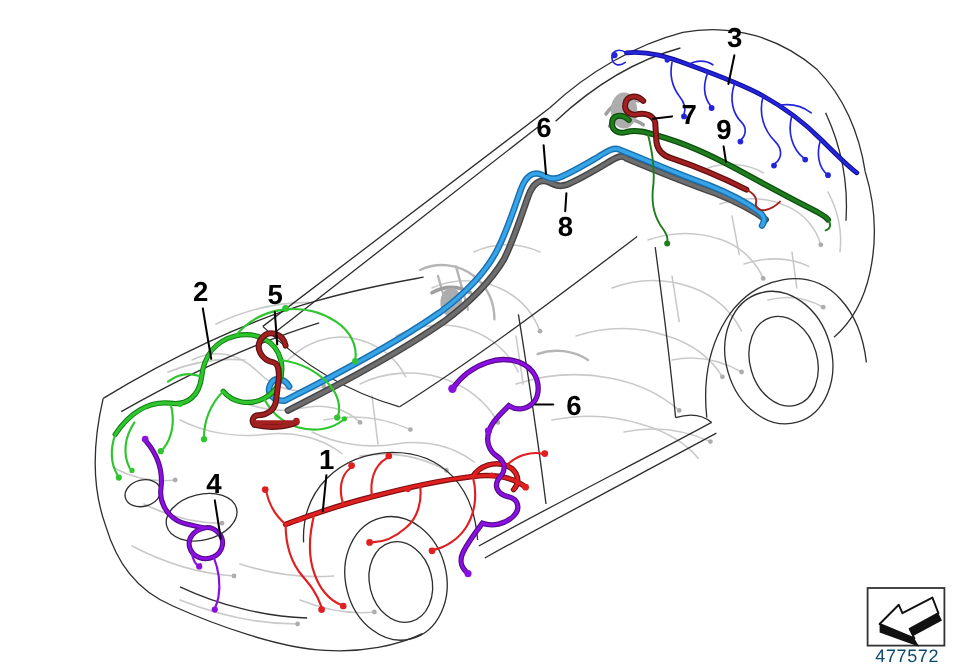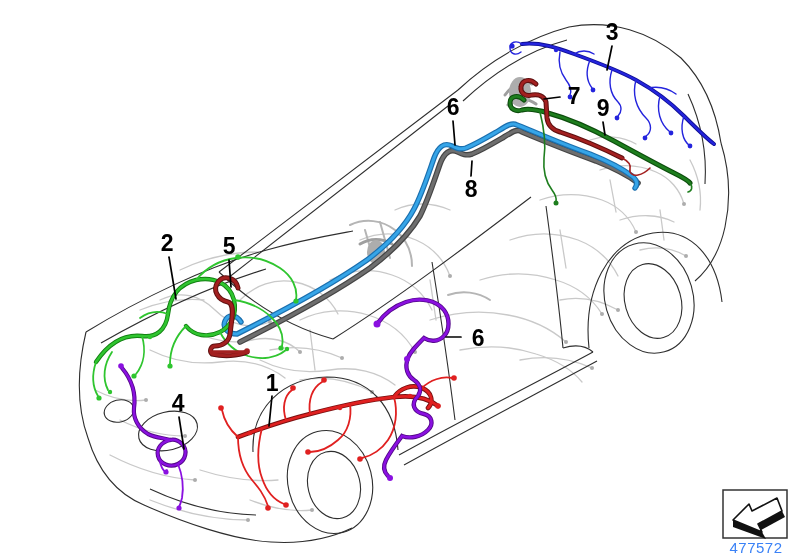--- a/index.html
+++ b/index.html
@@ -8,21 +8,21 @@
     font-family:"Liberation Sans",sans-serif;
   }
   .stage{position:absolute;left:0;top:0;width:800px;height:560px;}
   .callout{
     position:absolute;transform:translate(-50%,-50%);
     font-weight:700;font-size:23px;color:#000;line-height:1;letter-spacing:-0.5px;
     user-select:none;
   }
   .partnum{
     position:absolute;left:756px;top:547px;transform:translate(-50%,-50%);
-    font-size:15px;color:#3b82f6;letter-spacing:0.5px;
+    font-size:15px;color:#0c4a6e;letter-spacing:0.5px;
   }
   svg{display:block;}
   svg path, svg line, svg ellipse, svg circle{vector-effect:non-scaling-stroke;}
 </style>
 </head>
 <body>
 
 <div class="stage">
 <svg width="800" height="560" viewBox="0 0 800 560">
 

